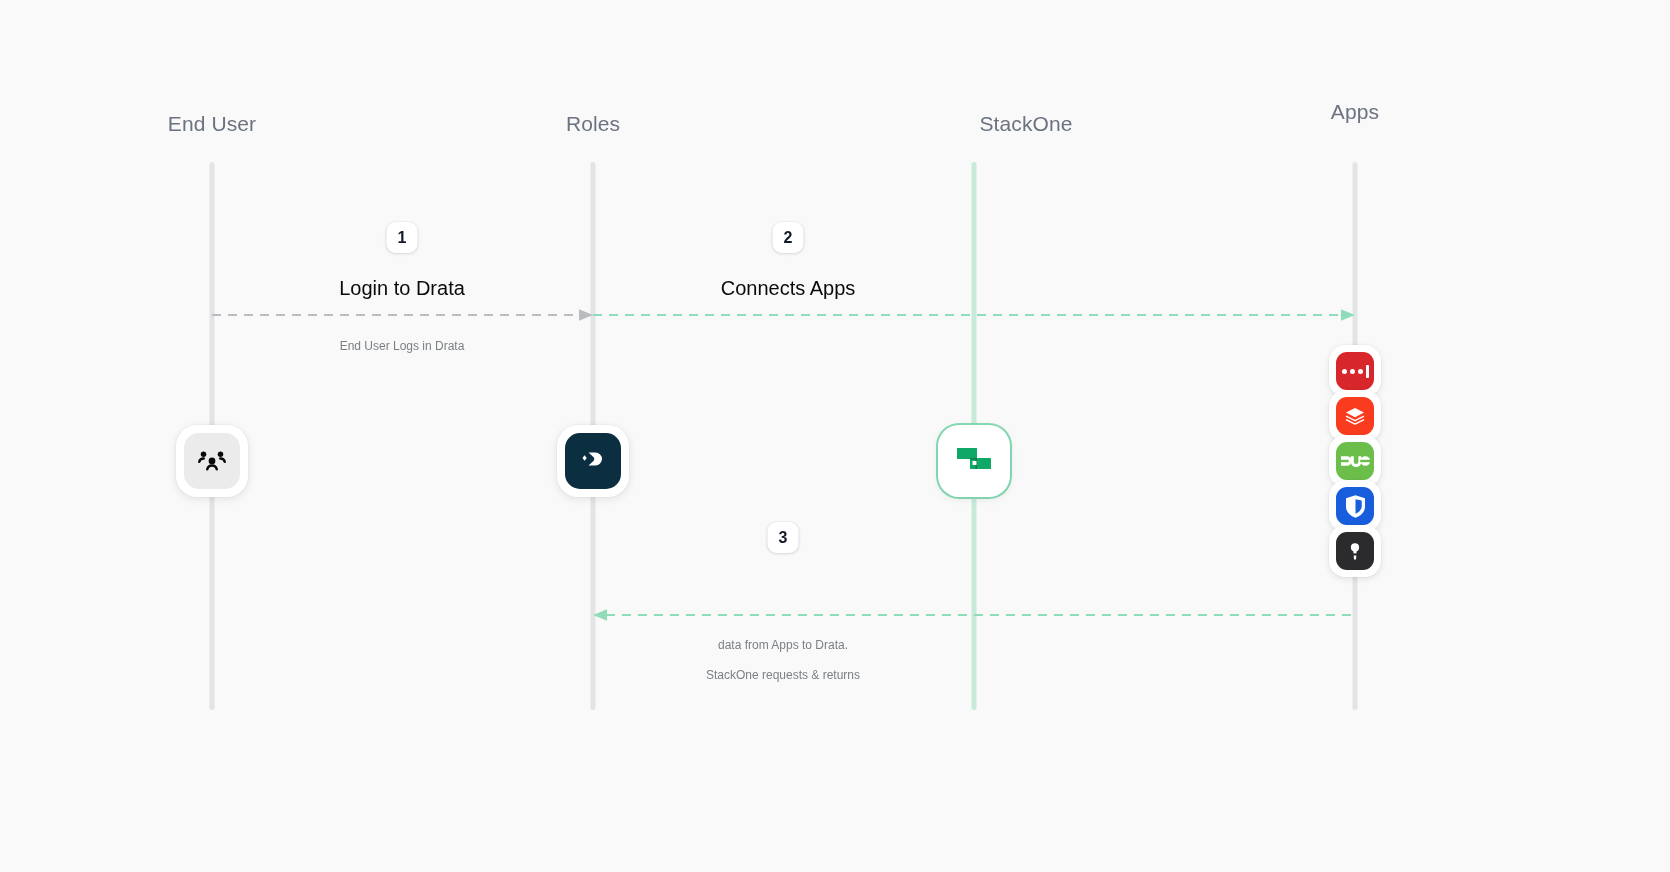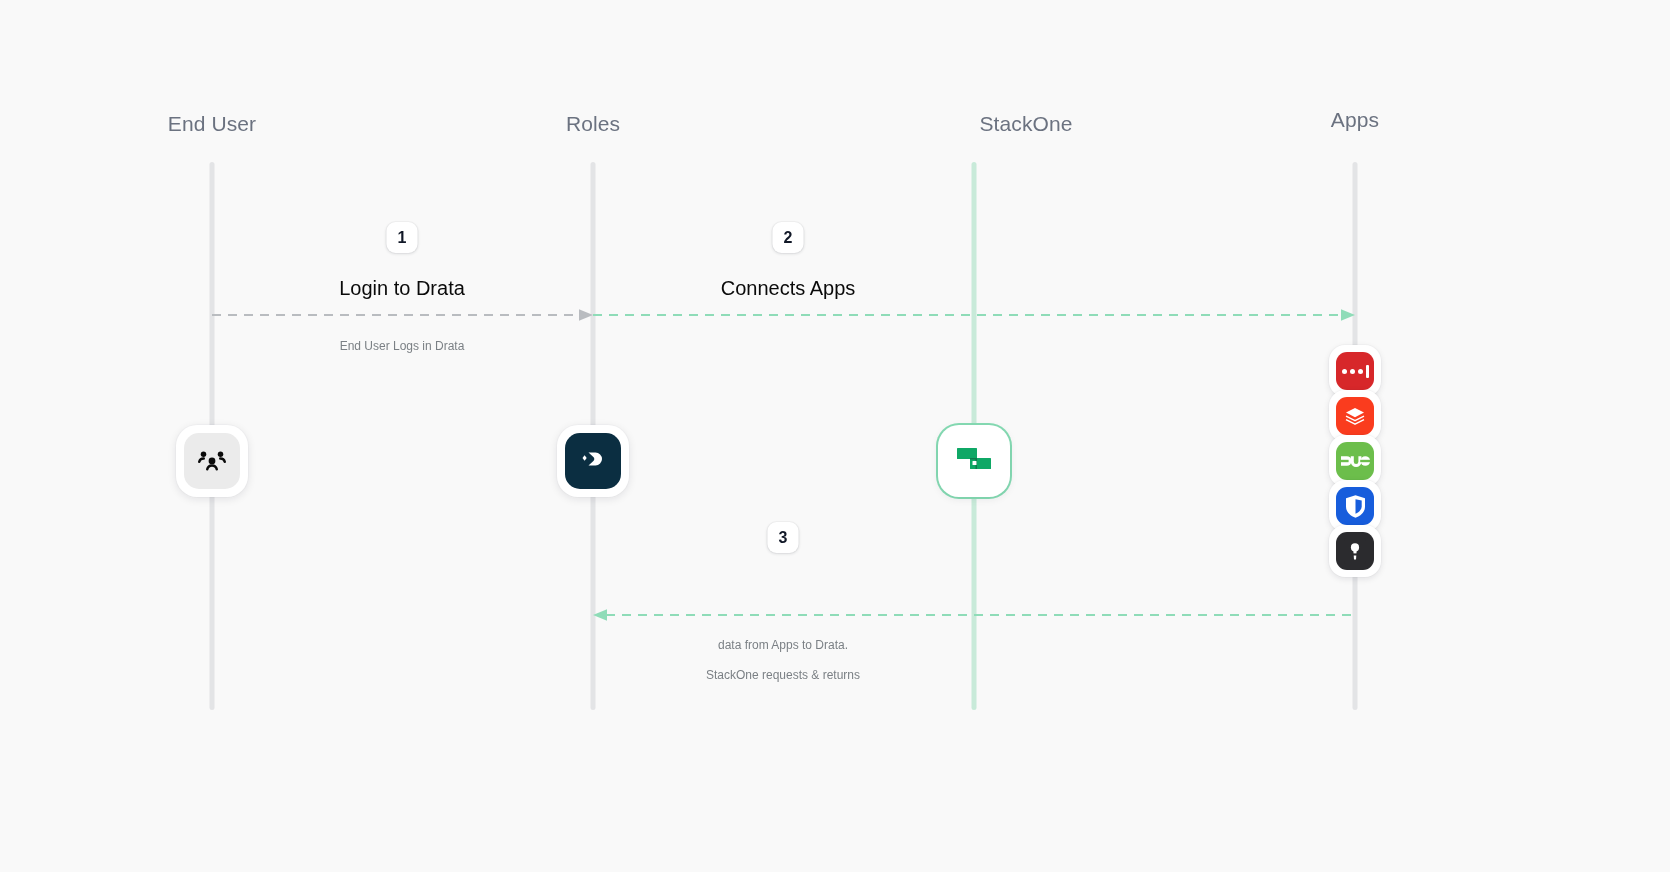--- a/index.html
+++ b/index.html
@@ -151,21 +151,21 @@
   .bar { width: 3px; height: 13px; border-radius: 1px; background:#fff; }
 </style>
 </head>
 <body>
 
 <div id="stage">
 
   <div class="lane-label" style="left:212px; top:112px;">End User</div>
   <div class="lane-label" style="left:593px; top:112px;">Roles</div>
   <div class="lane-label" style="left:1026px; top:112px;">StackOne</div>
-  <div class="lane-label" style="left:1355px; top:108px;">Apps</div>
+  <div class="lane-label" style="left:1355px; top:100px;">Apps</div>
 
   <div class="lifeline" style="left:212px;  top:162px; height:548px;"></div>
   <div class="lifeline" style="left:593px;  top:162px; height:548px;"></div>
   <div class="lifeline accent" style="left:974px;  top:162px; height:548px;"></div>
   <div class="lifeline" style="left:1355px; top:162px; height:548px;"></div>
 
   <div class="step-badge" style="left:402px; top:222px;">1</div>
   <div class="step-title" style="left:402px; top:277px;">
     <span>Login to Drata</span>
   </div>

